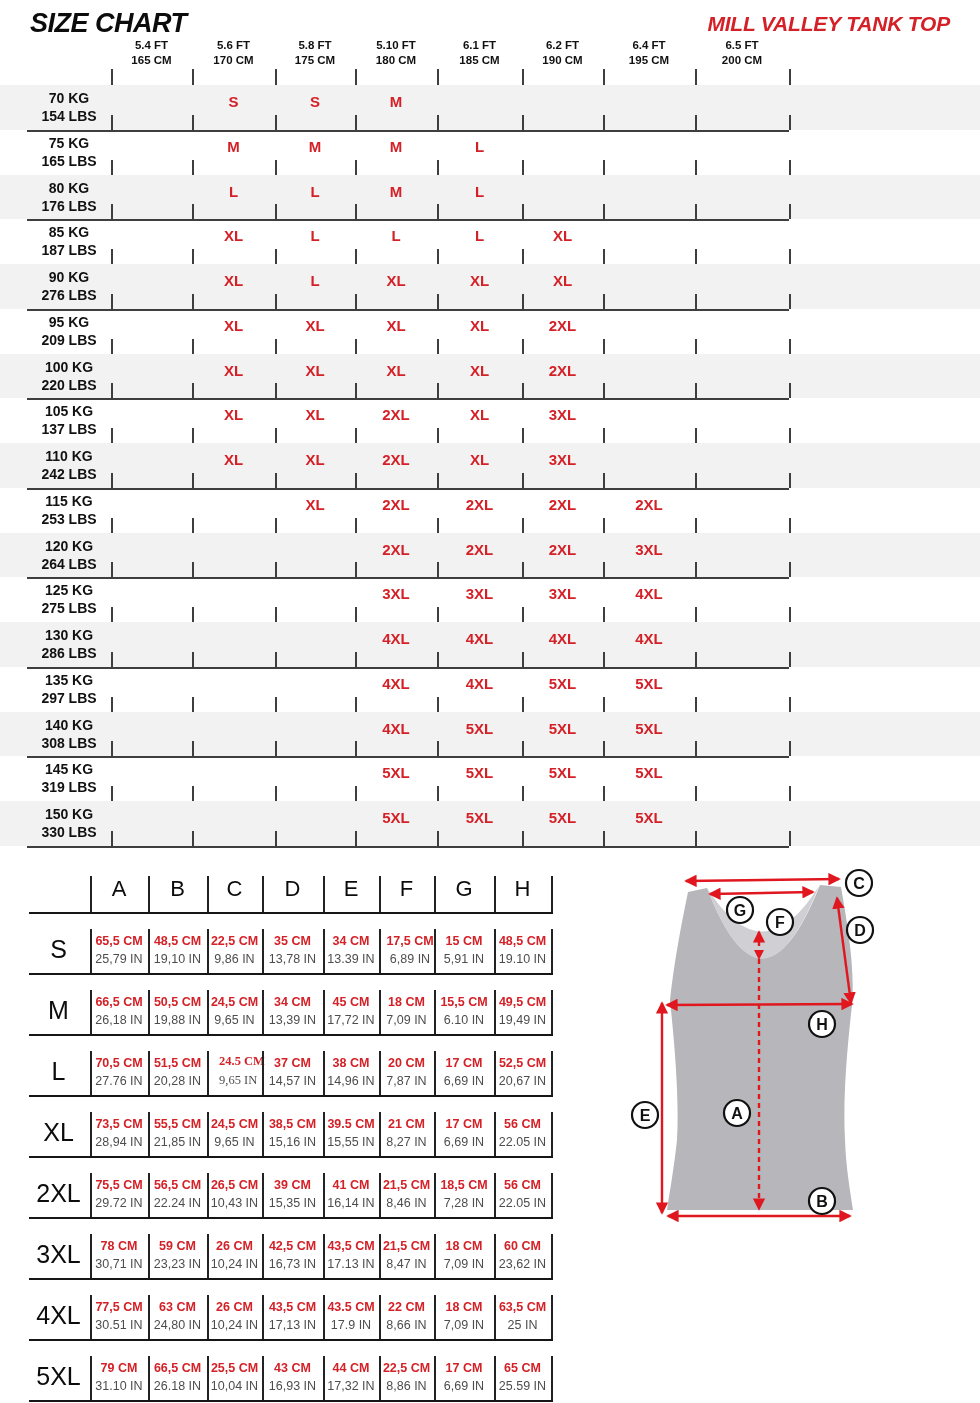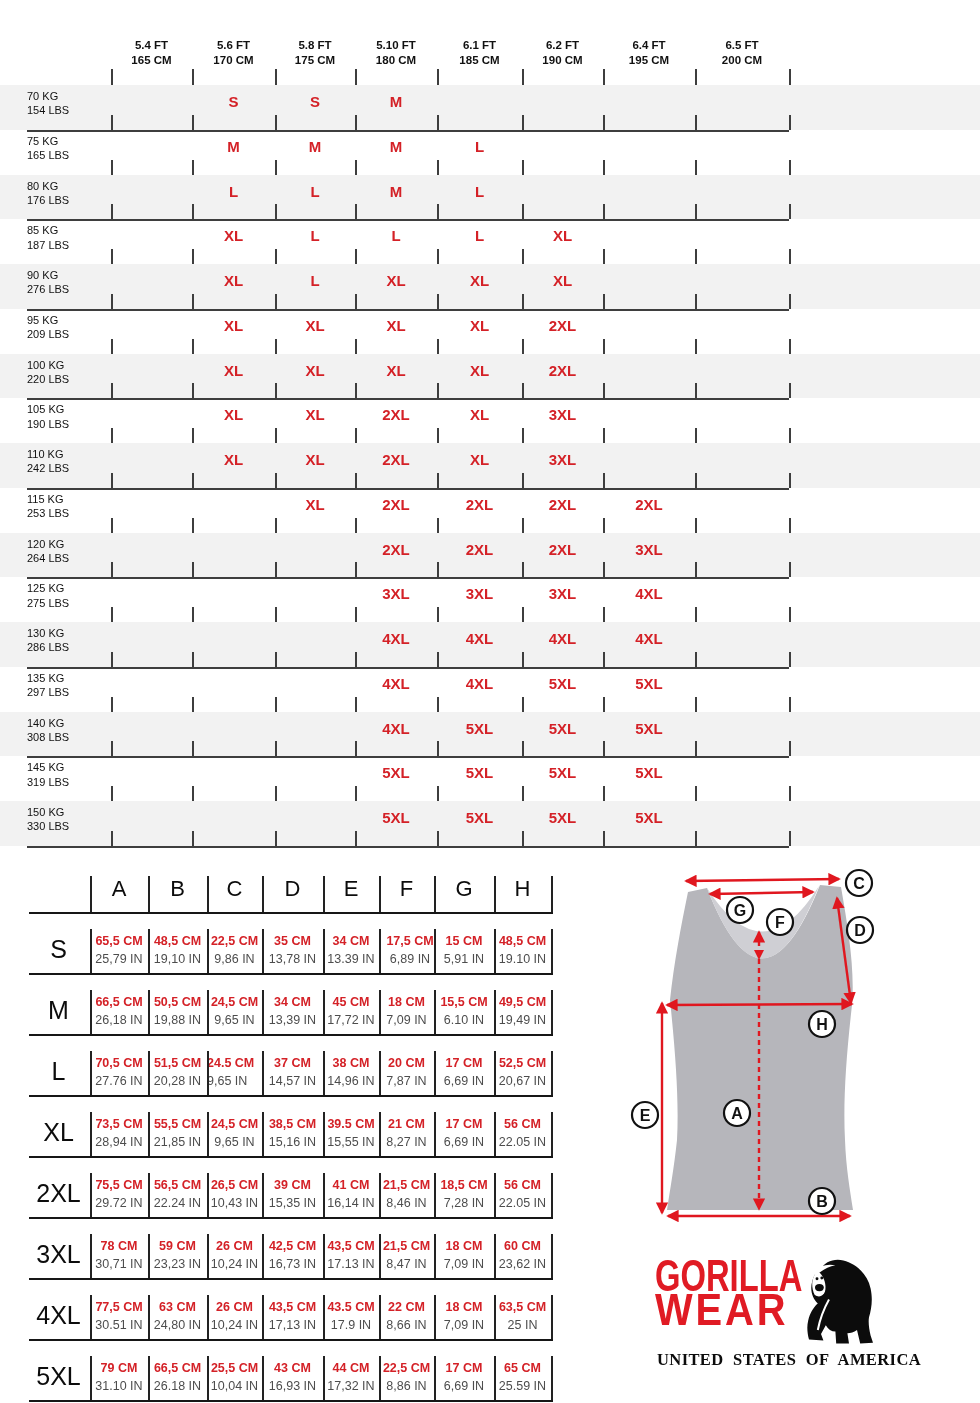--- a/index.html
+++ b/index.html
@@ -26,22 +26,22 @@
   #size-matrix { position:absolute; top:38px; left:0; width:980px; }
   .mx-row { position:relative; width:980px; height:44.75px; }
   .mx-row.gray { background:var(--rowgray); }
   .mx-header { height:47px; background:#fff; }
   .mx-inner { position:absolute; left:27px; top:0; width:762px; height:100%;
               border-bottom:2px solid var(--line); }
   .tick { position:absolute; bottom:0; width:1.6px; height:15px; background:var(--line); }
   .mx-header .tick { height:16px; }
   .hlabel { position:absolute; bottom:17px; text-align:center; font-weight:bold;
             font-size:11.5px; line-height:1.3; color:#111; white-space:pre-line; }
-  .wlabel { position:absolute; left:0; width:84px; top:4px; text-align:left;
-            font-weight:normal; font-size:11px; line-height:1.3; color:#111; }
+  .wlabel { position:absolute; left:0; width:84px; top:4px; text-align:center;
+            font-weight:bold; font-size:14px; line-height:1.3; color:#111; }
   .scell { position:absolute; top:5px; height:24px; line-height:24px; text-align:center;
            color:var(--red); font-weight:bold; font-size:15px; }
   
   #measure-table { position:absolute; left:29px; top:862px; width:524px; }
   .mt-header { position:relative; height:50px; border-bottom:2px solid var(--dark); }
   .mt-sep { position:absolute; bottom:0; width:1.6px; background:#222; }
   .mt-header .mt-sep { height:36px; }
   .mt-letter { position:absolute; bottom:10px; text-align:center; font-size:22px; color:#0c0c0c; }
   .mt-row { position:relative; height:59px; border-bottom:2px solid var(--dark); }
   .mt-row .mt-sep { height:44px; }
@@ -68,20 +68,24 @@
     position:absolute; left:2px; top:92px; width:220px;
     font-family:"Liberation Serif", serif; font-weight:bold; font-size:16.5px;
     color:#0c0c0c; letter-spacing:0.4px; word-spacing:5px; white-space:nowrap;
   }
 </style>
 </head>
 <body>
 
 <div class="page">
 
+  <div class="titlebar">
+    <div class="page-title">SIZE CHART</div>
+    <div class="product-title">MILL VALLEY TANK TOP</div>
+  </div>
 
   <div id="size-matrix">
       <div class="mx-row mx-header">
         <div class="mx-inner">
           <div class="hlabel" style="left: 84px; width: 81px;">5.4 FT
 165 CM</div>
           <div class="hlabel" style="left: 165px; width: 83px;">5.6 FT
 170 CM</div>
           <div class="hlabel" style="left: 248px; width: 80px; margin-top: 24px;">5.8 FT
 175 CM</div>
@@ -253,21 +257,21 @@
           <div class="tick" style="left: 495px;"></div>
           <div class="tick" style="left: 576px;"></div>
           <div class="tick" style="left: 668px;"></div>
           <div class="tick" style="left: 762px;"></div>
         </div>
       </div>
       <div class="mx-row">
         <div class="mx-inner">
           <div class="wlabel">
             <div>105 KG</div>
-            <div>190 LBS</div>
+            <div>137 LBS</div>
           </div>
           <div class="scell" style="left: 165px; width: 83px;">XL</div>
           <div class="scell" style="left: 248px; width: 80px;">XL</div>
           <div class="scell" style="left: 328px; width: 82px;">2XL</div>
           <div class="scell" style="left: 410px; width: 85px;">XL</div>
           <div class="scell" style="left: 495px; width: 81px;">3XL</div>
           <div class="tick" style="left: 84px;"></div>
           <div class="tick" style="left: 165px;"></div>
           <div class="tick" style="left: 248px;"></div>
           <div class="tick" style="left: 328px;"></div>
@@ -582,21 +586,21 @@
       <div class="mt-row">
         <div class="mt-size">L</div>
         <div class="mt-cell" style="left: 61px; width: 58px;">
           <div class="mt-cm">70,5 CM</div>
           <div class="mt-in">27.76 IN</div>
         </div>
         <div class="mt-cell" style="left: 119px; width: 59px;">
           <div class="mt-cm">51,5 CM</div>
           <div class="mt-in">20,28 IN</div>
         </div>
-        <div class="mt-cell" style="left: 178px; width: 32px;">
+        <div class="mt-cell" style="left: 190px; width: 32px; font-family: Liberation Serif, serif;">
           <div class="mt-cm">24.5 CM</div>
           <div class="mt-in">9,65 IN</div>
         </div>
         <div class="mt-cell" style="left: 233px; width: 61px;">
           <div class="mt-cm">37 CM</div>
           <div class="mt-in">14,57 IN</div>
         </div>
         <div class="mt-cell" style="left: 294px; width: 56px;">
           <div class="mt-cm">38 CM</div>
           <div class="mt-in">14,96 IN</div>
@@ -888,32 +892,14 @@
       <text class="circ-letter" x="35" y="263">E</text>
       <circle class="circ" cx="170" cy="64" r="13"></circle>
       <text class="circ-letter" x="170" y="70">F</text>
       <circle class="circ" cx="130" cy="52" r="13"></circle>
       <text class="circ-letter" x="130" y="58">G</text>
       <circle class="circ" cx="212" cy="166" r="13"></circle>
       <text class="circ-letter" x="212" y="172">H</text>
     </g>
   </svg>
 
-  <div class="logo">
-    <div class="logo-line1">GORILLA</div>
-    <div class="logo-line2">WEAR</div>
-    <svg class="gorilla" width="80" height="88" viewBox="0 0 100 110">
-      <path fill="#0c0c0c" d="M 30 14 C 34 5 46 0 58 3 C 74 7 88 20 92 38
-        C 95 52 93 64 90 74 C 89 80 90 88 92 97 L 95 106 L 79 107 L 75 90
-        C 71 93 67 94 63 94 L 65 107 L 49 107 L 48 92 C 43 92 39 89 36 84
-        L 30 95 L 33 103 L 15 102 C 13 94 12 86 14 78 C 16 70 20 62 26 57
-        C 19 50 16 40 19 29 C 21 21 25 16 30 14 Z"></path>
-      <path fill="#ffffff" d="M 20 16 Q 33 6 48 9 Q 34 12 24 22 Z"></path>
-      <path fill="#ffffff" d="M 22 21 C 18 28 18 38 22 46 C 27 50 33 48 35 42 C 37 34 34 24 29 19 C 26 17 24 18 22 21 Z"></path>
-      <ellipse fill="#0c0c0c" cx="28" cy="37" rx="5.5" ry="4.5"></ellipse>
-      <circle fill="#0c0c0c" cx="25" cy="26" r="1.8"></circle>
-      <circle fill="#0c0c0c" cx="31" cy="25" r="1.8"></circle>
-      <path stroke="#ffffff" stroke-width="2.5" fill="none" d="M 40 52 Q 30 70 26 90"></path>
-    </svg>
-    <div class="logo-tagline">UNITED STATES OF AMERICA</div>
-  </div>
 
 </div>
 
 </body></html>

